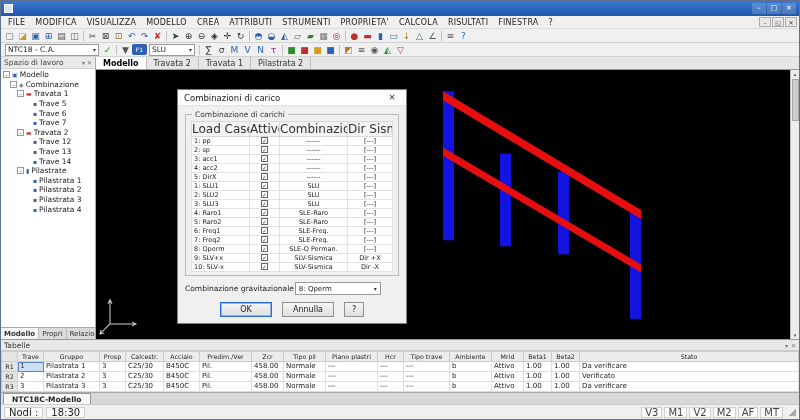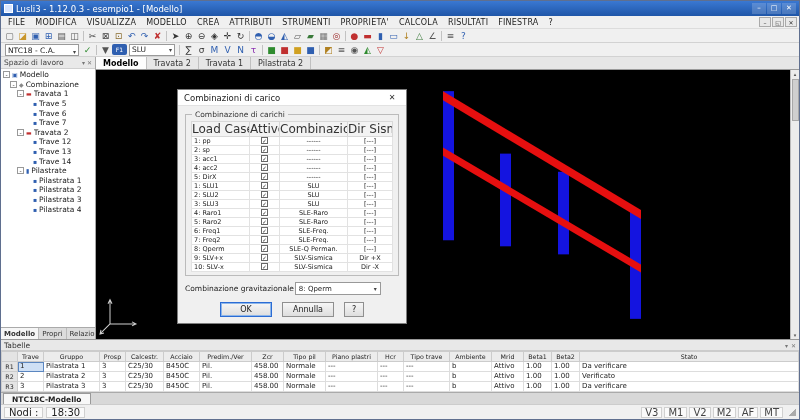--- a/index.html
+++ b/index.html
@@ -87,21 +87,20 @@
   .sb-toggle{height:11px;border:1px solid #d0d0d0;background:#fafafa;display:flex;align-items:center;padding:0 3px;color:#444;}
   .grip{width:8px;height:8px;margin-left:2px;background:linear-gradient(135deg,transparent 55%,#aaa 55%);}
 </style>
 </head>
 <body>
 
 <div class="app">
 
   <div class="titlebar">
     <span class="title-icon"></span>
-    <span class="title">Lusli3 - 1.12.0.3 - esempio1 - [Modello]</span>
     <span class="win-btns">
         <span class="win-btn">–</span>
         <span class="win-btn">□</span>
         <span class="win-btn">✕</span>
       </span>
   </div>
 
   <div class="menubar">
     <span style="display:flex">
         <span class="menu-item">FILE</span>
@@ -159,21 +158,21 @@
       <span class="tb-icon" style="color: rgb(47, 95, 176);">▮</span>
       <span class="tb-icon" style="color: rgb(47, 95, 176);">▭</span>
       <span class="tb-icon" style="color: rgb(176, 128, 32);">↓</span>
       <span class="tb-icon" style="color: rgb(58, 122, 58);">△</span>
       <span class="tb-icon" style="color: rgb(85, 85, 85);">∠</span>
       <span class="tb-sep"></span>
       <span class="tb-icon" style="color: rgb(85, 85, 85);">≡</span>
       <span class="tb-icon" style="color: rgb(47, 95, 176);">?</span>
     </div>
   <div class="toolbar">
-      <div class="tb-combo" style="width: 74px; align-items: flex-end;">
+      <div class="tb-combo" style="width: 94px;">
         <span class="tb-combo-value">NTC18 - C.A.</span>
         <span class="tb-combo-arrow">▾</span>
       </div>
       <span class="tb-icon" style="color: rgb(46, 139, 46);">✓</span>
       <span class="tb-sep"></span>
       <span class="tb-icon" style="color: rgb(85, 85, 85);">▼</span>
       <span class="tb-icon badge" style="color: rgb(255, 255, 255); background: rgb(47, 95, 176);">F1</span>
       <div class="tb-combo" style="width: 46px;">
         <span class="tb-combo-value">SLU</span>
         <span class="tb-combo-arrow">▾</span>

